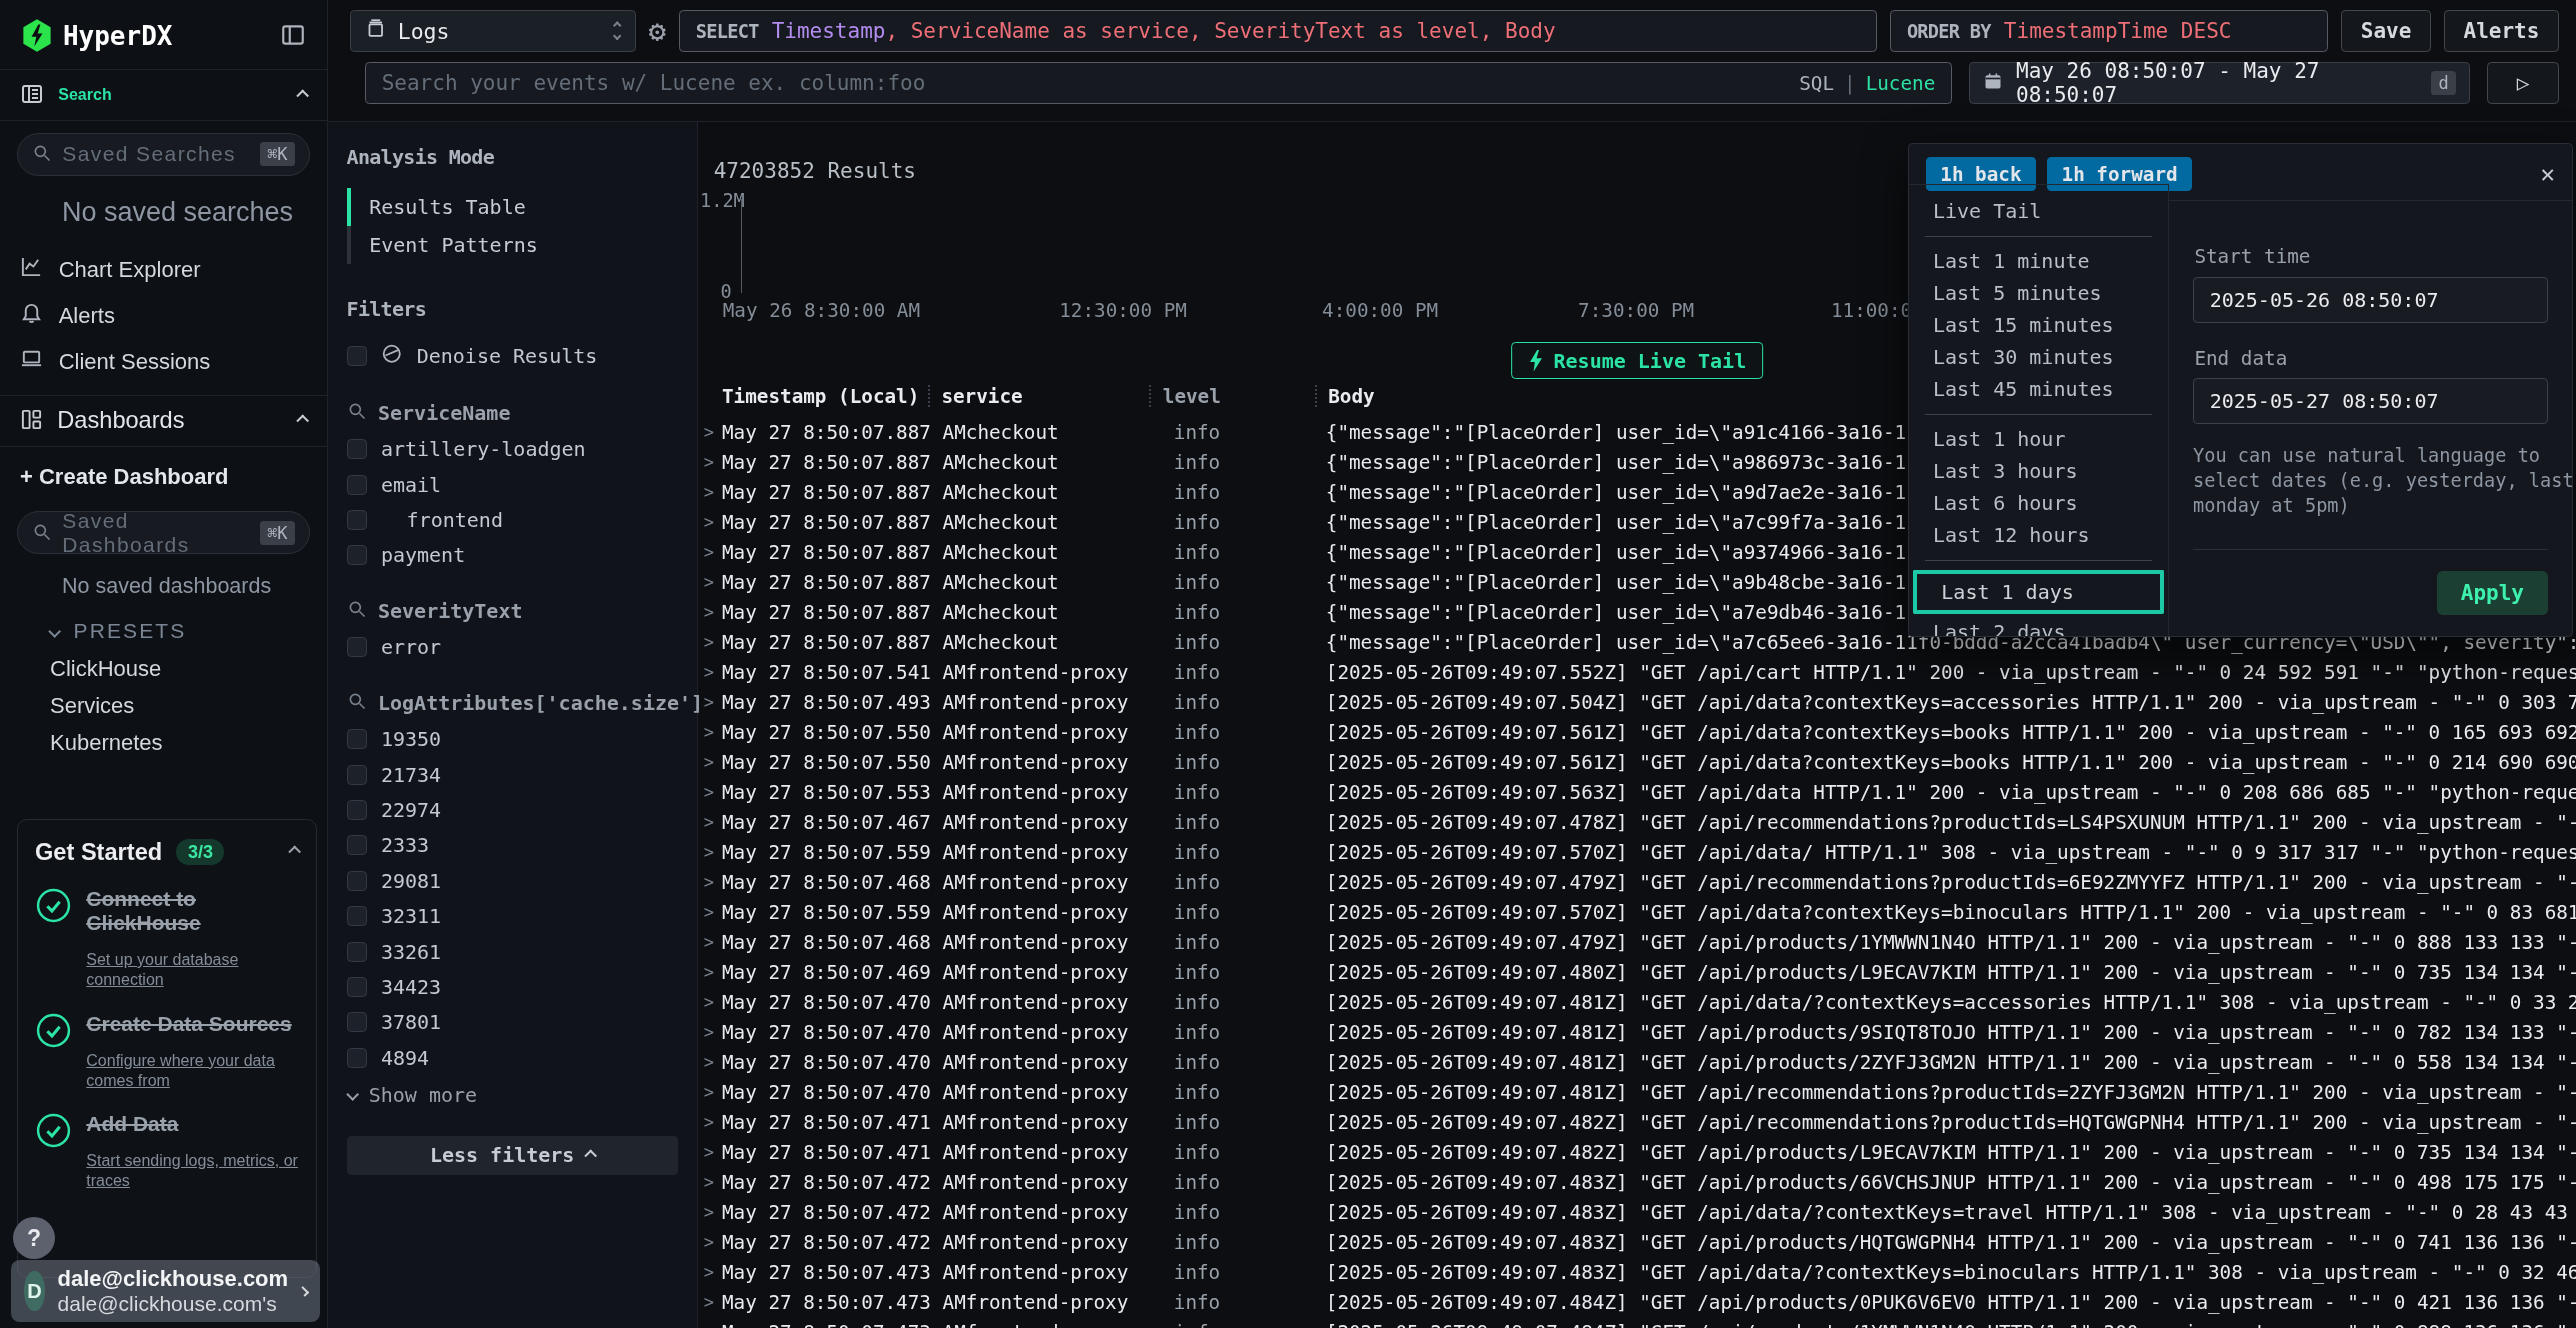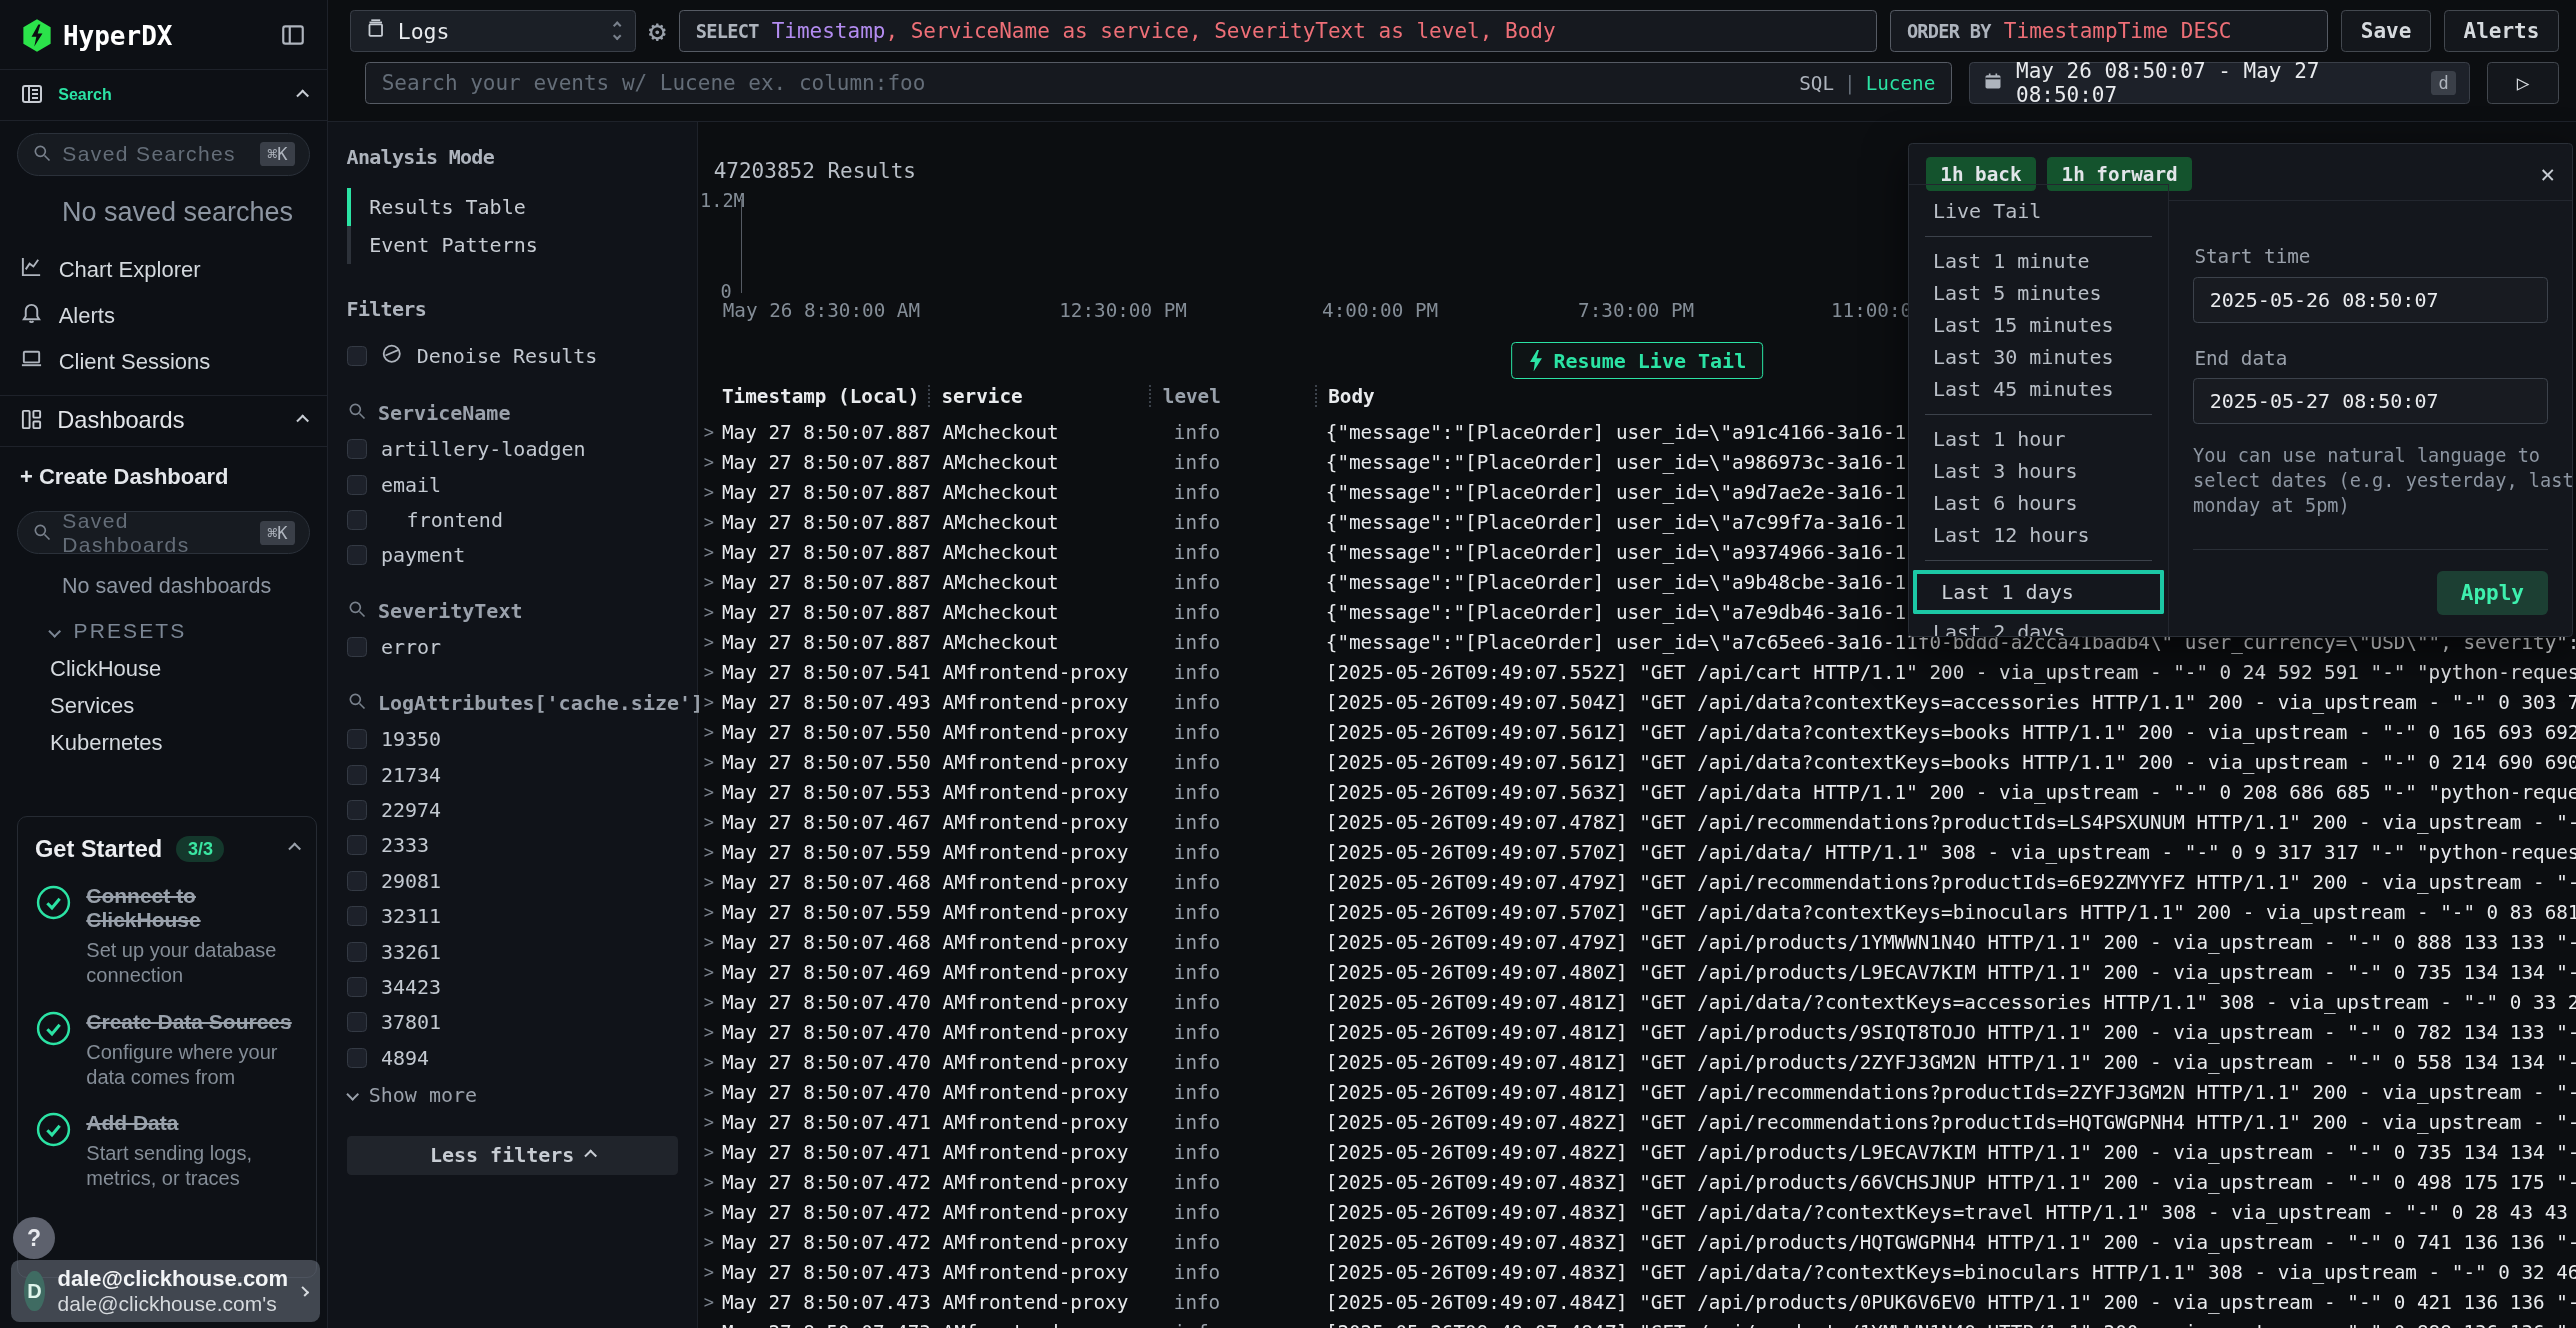--- a/index.html
+++ b/index.html
@@ -48,21 +48,21 @@
   .chev.right { transform:rotate(-45deg); }
   svg.ic { stroke:currentColor; fill:none; stroke-width:2; }
 
   #getstarted { position:absolute; left:17px; right:10px; bottom:50px; background:#0e1116;
                 border:0.7px solid #262b33; border-radius:10px; padding:18.6px 17px 86px 17px; }
   .gs-title { font-family:"Liberation Sans", sans-serif; font-weight:bold; font-size:23.6px; color:#eceef1; }
   .gs-badge { background:#14382c; color:#3ae6a2; border-radius:14.3px; font-size:18px; font-weight:bold; padding:2.9px 11.4px; }
   .gs-item { display:flex; gap:14.3px; margin-top:21.5px; font-family:"Liberation Sans", sans-serif; }
   .gs-check { flex:0 0 37px; }
   .gs-h { font-size:21px; font-weight:bold; color:#99a1ab; text-decoration:line-through; }
-  .gs-d { font-size:20px; color:#848d97; margin-top:6px; line-height:1.25; }
+  .gs-d { font-size:16px; color:#848d97; margin-top:15px; line-height:1.25;text-decoration:underline; }
   #help-fab { position:absolute; left:13px; bottom:69px; width:42px; height:42px; border-radius:50%;
               background:#5d616d; color:#e8eaee; display:flex; align-items:center; justify-content:center;
               font-size:23px; font-weight:bold; font-family:"Liberation Sans", sans-serif; z-index:8; }
   #userchip { position:absolute; left:11.4px; right:7.2px; bottom:5.7px; height:62px; border-radius:8.6px;
               background:rgba(110,116,130,0.55); display:flex; align-items:center; padding:0 13px; gap:13px; z-index:7; }
   .avatar { width:40px; height:40px; border-radius:50%; background:#3f6b62; color:#dff5ec; display:flex;
             align-items:center; justify-content:center; font-size:20px; font-weight:bold;
             font-family:"Liberation Sans", sans-serif; }
 
   
@@ -99,21 +99,21 @@
   .td-s { flex:0 0 208px; color:#e9ebee; }
   .td-l { flex:0 0 152px; color:#99a1ab; }
   .td-b { flex:1 1 auto; overflow:hidden; color:#e9ebee; }
   .hsep { border-left:2.1px dotted #3c424b; height:21.5px; margin-right:11.4px; }
 
   
   #timepanel { position:absolute; left:1908px; top:143px; width:665px; height:494px; z-index:9;
                background:#14171d; border:0.7px solid #2a2f37; border-radius:4.3px;
                box-shadow:0 14.3px 43px rgba(0,0,0,0.6); font-size:20px; }
   .tp-top { display:flex; align-items:center; padding:13px 17px; gap:11.4px; }
-  .tp-btn { background:#14532d; border-radius:4.3px; padding:5.7px 14.3px; font-size:19.3px; font-weight:bold; color:#e2e5e9; cursor:pointer;}
+  .tp-btn { background:#0369a1; border-radius:4.3px; padding:5.7px 14.3px; font-size:19.3px; font-weight:bold; color:#e2e5e9; cursor:pointer;}
   .tp-close { margin-left:auto; color:#c7ccd3; font-size:24px; cursor:pointer; }
   #tp-list { position:absolute; left:0; top:40px; bottom:0; width:260px; border-top:0.7px solid #23272f;
              border-right:0.7px solid #23272f; padding:10px 0; overflow:hidden; }
   .tp-item { height:32px; display:flex; align-items:center; padding:0 24px; color:#b9bfc7; cursor:pointer; }
   .tp-item.sel { border:4.3px solid #1cc8a5; border-radius:1.4px; margin:2.9px 4.3px; height:44px; color:#cdd2d8; }
   .tp-div { border-top:1.4px solid #3c424b; margin:8.6px 15.7px; }
   #tp-right { position:absolute; left:260px; top:56px; right:0; bottom:0; border-top:0.7px solid #23272f; padding:20px 24px; }
   .tabs { background:#1b1e24; border-radius:5.7px; display:flex; padding:4.3px; }
   .tab { flex:1; text-align:center; padding:8.6px 0; border-radius:4.3px; color:#aeb4bd; cursor:pointer; }
   .tab.active { background:#2b2f37; color:#fff; font-weight:bold; }

